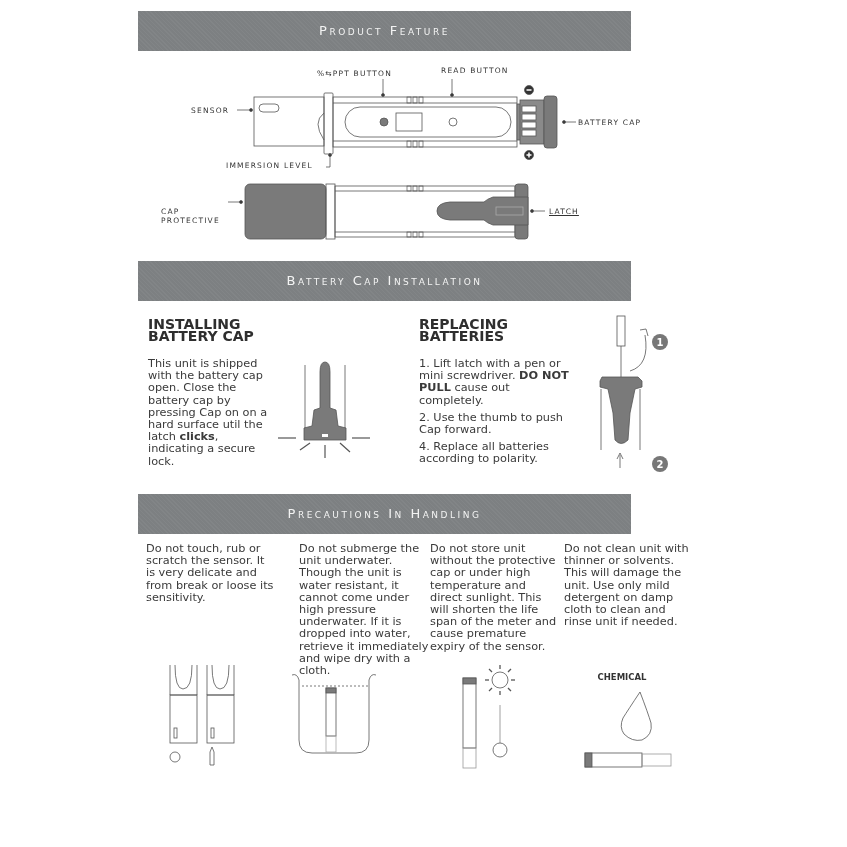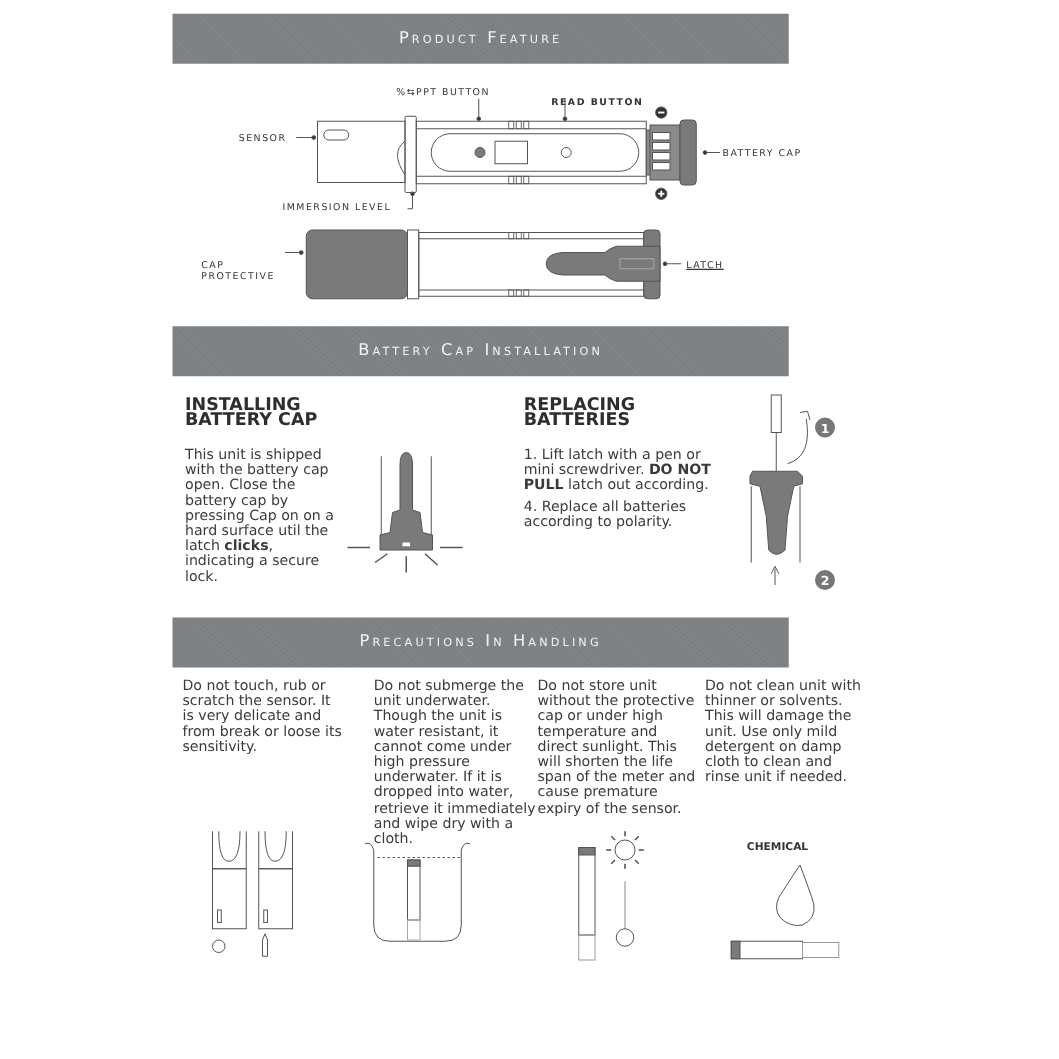--- a/index.html
+++ b/index.html
@@ -16,21 +16,21 @@
   svg { position:absolute; overflow:visible; }
 </style>
 </head>
 <body>
 
 <div class="banner" style="top:11px;">
   <span>Product Feature</span>
 </div>
 
 <div class="lbl" style="left:317px; top:69px;">%⇆ppt Button</div>
-<div class="lbl" style="left:441px; top:77px;font-weight:bold;">Read Button</div>
+<div class="lbl" style="left:441px; top:66px;">Read Button</div>
 <div class="lbl" style="left:191px; top:106px;">Sensor</div>
 <div class="lbl" style="left:578px; top:118px;">Battery Cap</div>
 <div class="lbl" style="left:226px; top:161px;">Immersion Level</div>
 <div class="lbl" style="left:161px; top:196px;margin-top:20px;">Protective</div>
 <div class="lbl" style="left:161px; top:207px;">Cap</div>
 <div class="lbl" style="left:549px; top:207px;text-decoration:underline;">Latch</div>
 
 <svg style="left:0; top:0;" width="847" height="260">
   <g stroke="#555" stroke-width="0.8" fill="none">
 
@@ -128,21 +128,22 @@
     <line x1="8" y1="98" x2="26" y2="98" stroke-width="1.2"></line>
     <line x1="82" y1="98" x2="100" y2="98" stroke-width="1.2"></line>
     <line x1="30" y1="110" x2="40" y2="103" stroke-width="1.2"></line>
     <line x1="55" y1="105" x2="55" y2="118" stroke-width="1.2"></line>
     <line x1="70" y1="103" x2="80" y2="112" stroke-width="1.2"></line>
   </g>
 </svg>
 
 <div class="txt" style="left:419px; top:318px; width:150px;">
   <div class="hd">REPLACING BATTERIES</div>
-  <p><span>1. Lift latch with a pen or mini screwdriver.  </span><b>DO NOT PULL</b><span> latch out according.</span></p>
+  <p><span>1. Lift latch with a pen or mini screwdriver.  </span><b>DO NOT PULL</b><span> cause out completely.</span></p>
+  <p>2. Use the thumb to push Cap forward.</p>
   <p>4. Replace all batteries according to polarity.</p>
 </div>
 
 <svg style="left:580px; top:305px;" width="110" height="180">
   <g stroke="#555" stroke-width="0.8" fill="none">
     <rect x="37" y="11" width="8" height="30"></rect>
     <line x1="41" y1="41" x2="41" y2="72"></line>
     <path d="M50 66 Q70 60 65 30"></path>
     <path d="M60 25 L66 24 L68 31"></path>
     <line x1="21" y1="84" x2="21" y2="145"></line>

